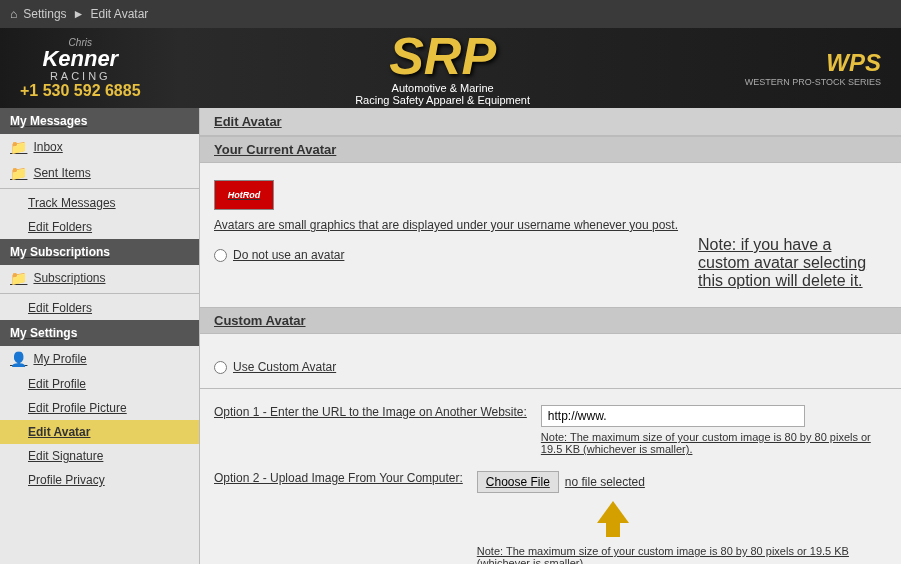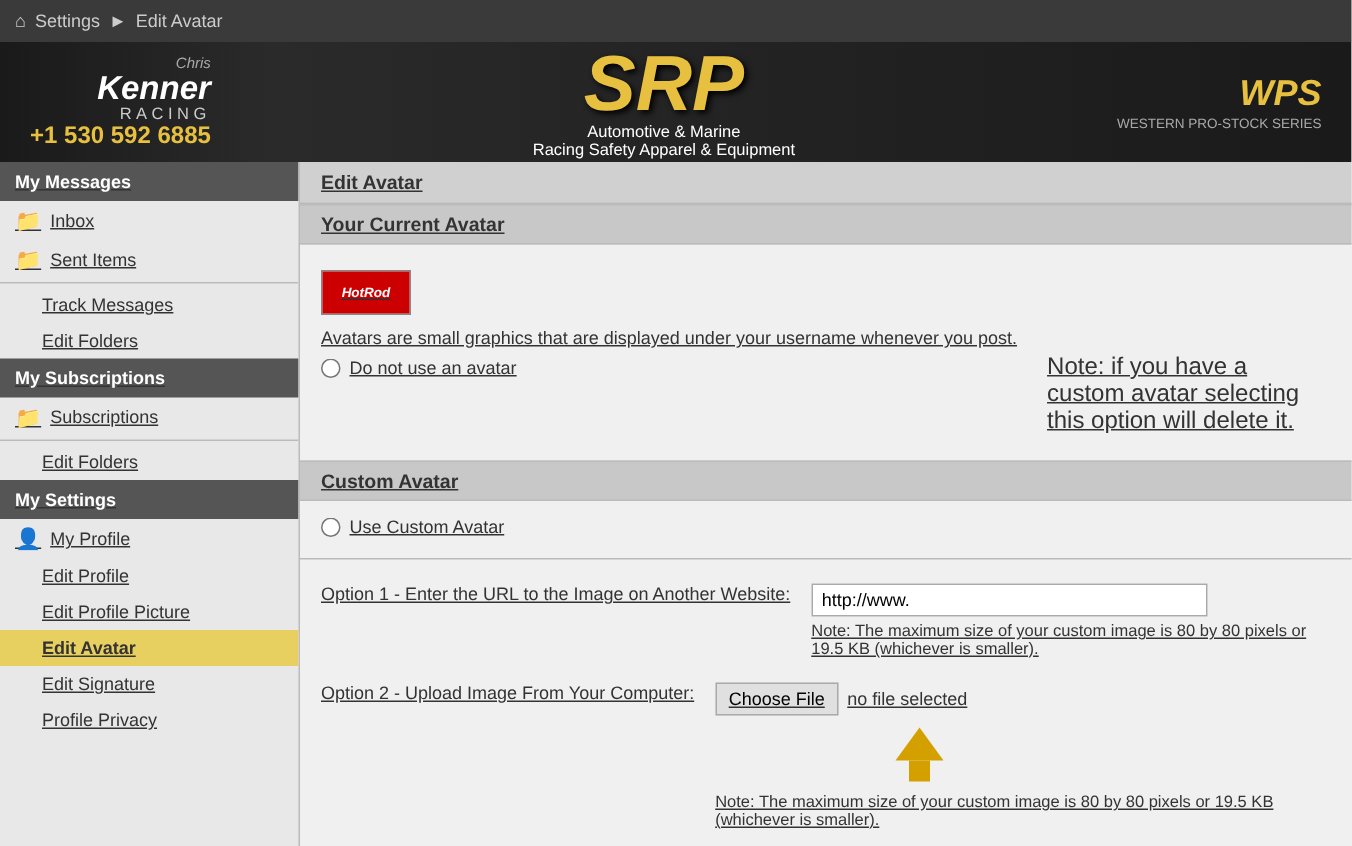--- a/index.html
+++ b/index.html
@@ -6,21 +6,21 @@
     body { font-family: Arial, sans-serif; font-size: 13px; background: #c0c0c0; color: #333; width: 901px; height: 564px; overflow: hidden; }
 
     
     .top-bar { background: #3a3a3a; height: 28px; display: flex; align-items: center; padding: 0 10px; color: #ccc; font-size: 12px; }
     .top-bar .breadcrumb { display: flex; align-items: center; gap: 6px; }
     .top-bar .breadcrumb span { color: #ccc; }
 
     
     .banner { height: 80px; background: #1a1a1a; display: flex; align-items: center; justify-content: center; overflow: hidden; }
     .banner-inner { width: 100%; height: 80px; background: linear-gradient(90deg, #1a1a1a 0%, #2a2a2a 20%, #1a1a1a 100%); display: flex; align-items: center; justify-content: space-between; padding: 0 20px; }
-    .banner-logo-left { display: flex; flex-direction: column; align-items: flex-end; }
+    .banner-logo-left { display: flex; flex-direction: column; align-items: center; }
     .banner-logo-left .kenner { font-size: 22px; font-weight: bold; color: #fff; font-style: italic; line-height: 1; }
     .banner-logo-left .racing { font-size: 11px; color: #ccc; letter-spacing: 3px; }
     .banner-logo-left .phone { font-size: 16px; color: #e8c040; font-weight: bold; }
     .banner-center { text-align: center; }
     .banner-center .srp { font-size: 52px; font-weight: 900; color: #e8c040; line-height: 1; font-style: italic; text-shadow: 2px 2px 4px #000; }
     .banner-center .tagline1 { font-size: 11px; color: #fff; }
     .banner-center .tagline2 { font-size: 11px; color: #fff; }
     .banner-right { display: flex; flex-direction: column; align-items: flex-end; }
     .banner-right .wps { font-size: 24px; font-weight: 900; color: #e8c040; font-style: italic; }
     .banner-right .sub { font-size: 9px; color: #aaa; text-align: right; }
@@ -43,21 +43,21 @@
     
     .content { flex: 1; background: #f0f0f0; overflow-y: auto; }
     .content-header { background: #d0d0d0; padding: 6px 14px; font-weight: bold; font-size: 13px; border-bottom: 1px solid #bbb; }
     .section-title { background: #c8c8c8; padding: 5px 14px; font-weight: bold; font-size: 13px; border-bottom: 1px solid #bbb; border-top: 1px solid #bbb; }
     .content-body { padding: 17px 14px; }
 
     
     .avatar-preview { width: 60px; height: 30px; background: #c00; border: 1px solid #888; display: flex; align-items: center; justify-content: center; margin-bottom: 8px; }
 
     .avatar-desc { font-size: 12px; color: #333; margin-bottom: 6px; }
-    .radio-row { display: flex; align-items: center; gap: 6px; font-size: 12px; margin-bottom: 4px; }
+    .radio-row { display: flex; align-items: center; gap: 6px; font-size: 12px; margin-bottom: 4px; margin-top: 16px; }
 
     
     .custom-avatar-body { padding: 12px 14px; }
     .option-row { display: flex; align-items: flex-start; margin-bottom: 16px; gap: 14px; }
     .option-label { min-width: 180px; font-size: 12px; color: #333; }
     .option-control { flex: 1; }
     .url-input { width: 264px; border: 1px solid #aaa; padding: 3px 6px; font-size: 12px; background: #fff; }
     .note-text { font-size: 11px; color: #333; margin-top: 4px; }
 
     

